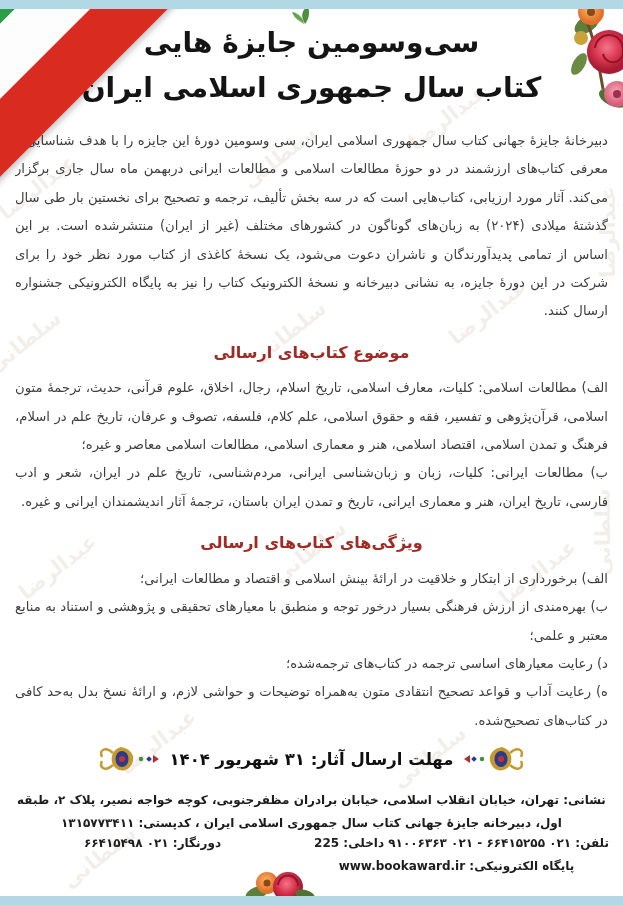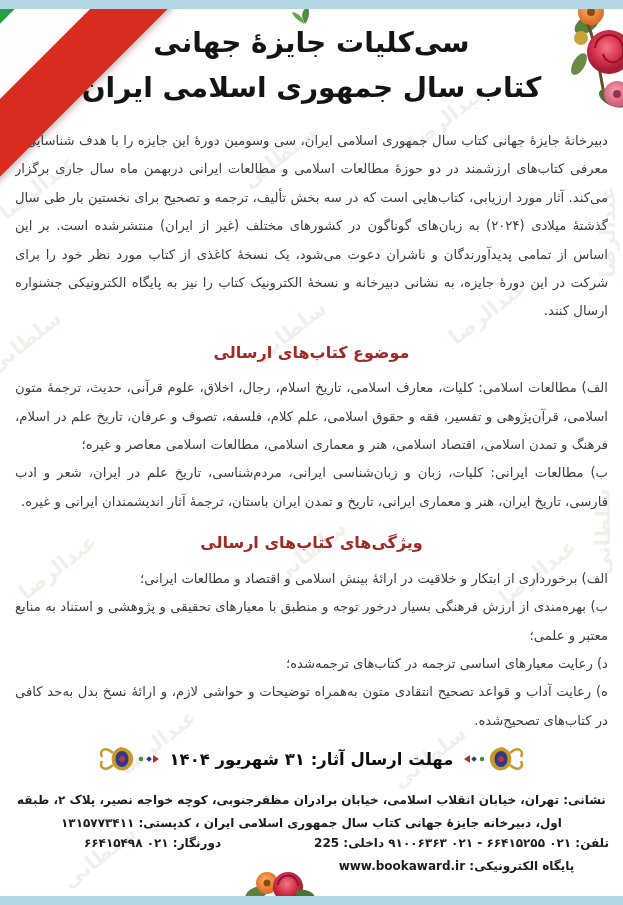--- a/index.html
+++ b/index.html
@@ -129,21 +129,21 @@
     <circle cx="60" cy="100" r="4" fill="#9c3050"></circle>
     <circle cx="24" cy="44" r="7" fill="#c9a23a"></circle>
   </svg>
 
   <svg class="leaf-top" viewBox="0 0 26 18">
     <path d="M13 18 C8 10 10 4 16 0 C18 7 17 13 13 18 Z" fill="#4c8f3f"></path>
     <path d="M12 18 C6 14 2 12 0 6 C7 7 11 12 12 18 Z" fill="#63a84e"></path>
   </svg>
 
   <div class="title">
-    <div>سی‌کلیات جایزهٔ جهانی</div>
+    <div>سی‌وسومین جایزهٔ هایی</div>
     <div>کتاب سال جمهوری اسلامی ایران</div>
   </div>
 
   <div class="bodycol">
     <p>دبیرخانهٔ جایزهٔ جهانی کتاب سال جمهوری اسلامی ایران، سی وسومین دورهٔ این جایزه را با هدف شناسایی و معرفی کتاب‌های ارزشمند در دو حوزهٔ مطالعات اسلامی و مطالعات ایرانی دربهمن ماه سال جاری برگزار می‌کند. آثار مورد ارزیابی، کتاب‌هایی است که در سه بخش تألیف، ترجمه و تصحیح برای نخستین بار طی سال گذشتهٔ میلادی (۲۰۲۴) به زبان‌های گوناگون در کشورهای مختلف (غیر از ایران) منتشرشده است. بر این اساس از تمامی پدیدآورندگان و ناشران دعوت می‌شود، یک نسخهٔ کاغذی از کتاب مورد نظر خود را برای شرکت در این دورهٔ جایزه، به نشانی دبیرخانه و نسخهٔ الکترونیک کتاب را نیز به پایگاه الکترونیکی جشنواره ارسال کنند.</p>
 
     <div class="sec-heading">موضوع کتاب‌های ارسالی</div>
     <p>الف) مطالعات اسلامی: کلیات، معارف اسلامی، تاریخ اسلام، رجال، اخلاق، علوم قرآنی، حدیث، ترجمهٔ متون اسلامی، قرآن‌پژوهی و تفسیر، فقه و حقوق اسلامی، علم کلام، فلسفه، تصوف و عرفان، تاریخ علم در اسلام، فرهنگ و تمدن اسلامی، اقتصاد اسلامی، هنر و معماری اسلامی، مطالعات اسلامی معاصر و غیره؛</p>
     <p>ب) مطالعات ایرانی: کلیات، زبان و زبان‌شناسی ایرانی، مردم‌شناسی، تاریخ علم در ایران، شعر و ادب فارسی، تاریخ ایران، هنر و معماری ایرانی، تاریخ و تمدن ایران باستان، ترجمهٔ آثار اندیشمندان ایرانی و غیره.</p>
 

